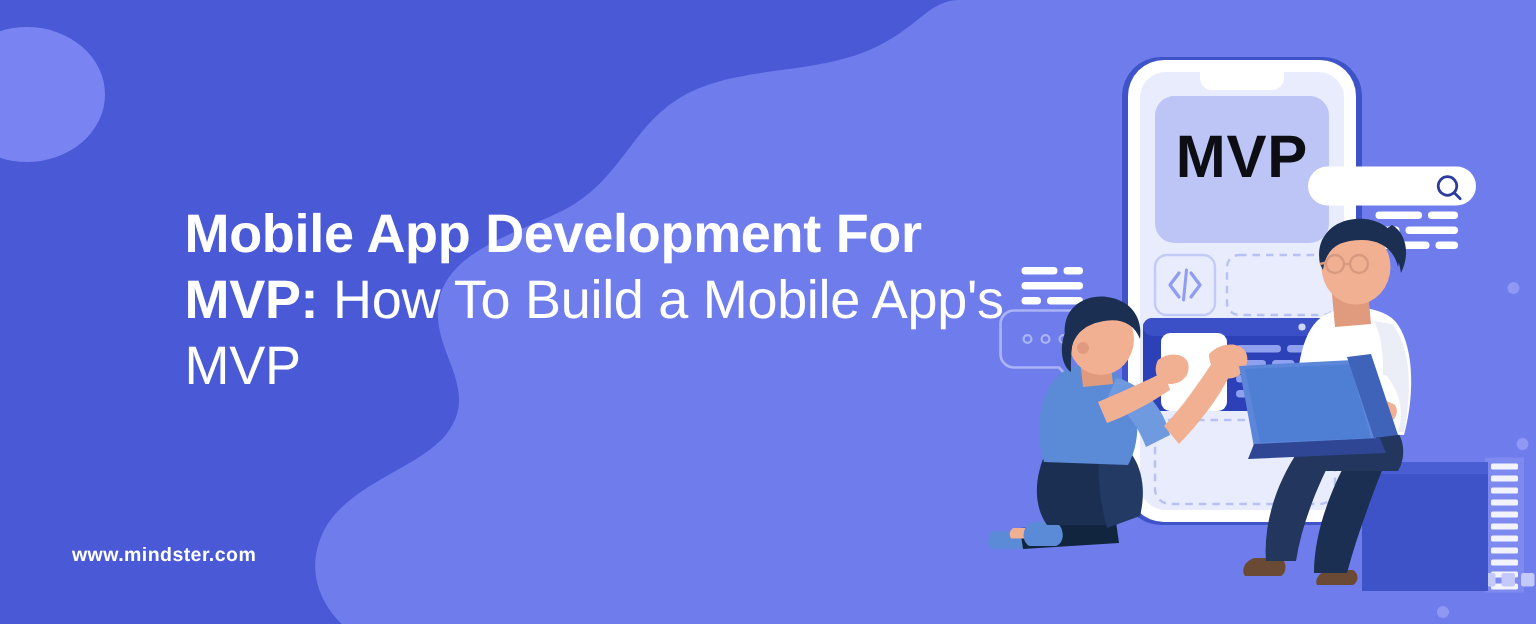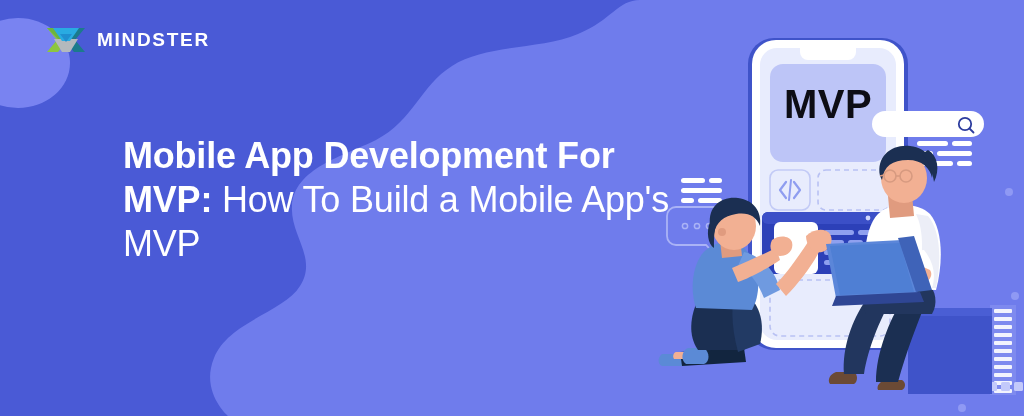--- a/index.html
+++ b/index.html
@@ -63,34 +63,24 @@
     <path fill="#6f7cec" d="M1024,0 L1024,416 L228,416
              C 228,416 200,392 214,358
              C 228,322 284,312 300,286
              C 318,258 290,236 292,206
              C 294,168 344,156 376,140
              C 414,120 420,86 452,66
              C 486,44 540,50 578,34
              C 612,20 618,0 640,0 Z"></path>
   </svg>
 
-  <div class="logo-row">
-    <svg class="logo-mark" viewBox="0 0 40 30">
-      <polygon points="1,3 12,3 22,15 12,27 1,27 11,15" fill="#8dc63f"></polygon>
-      <polygon points="1,3 12,3 22,15 13,15" fill="#6cb33f"></polygon>
-      <polygon points="39,3 28,3 18,15 28,27 39,27 29,15" fill="#1b7a8c"></polygon>
-      <polygon points="8,14 32,14 24,27 16,27" fill="#b3b9bd"></polygon>
-      <polygon points="7,3 33,3 24,16 16,16" fill="#29abe2"></polygon>
-      <polygon points="14,9 26,9 20,17" fill="#1f8fd0"></polygon>
-    </svg>
-    <span class="logo-word">MINDSTER</span>
-  </div>
 
   <h1 class="headline"><span class="bold">Mobile App Development For MVP:</span><span> How To Build a Mobile App's MVP</span></h1>
 
+  <div class="url">www.mindster.com</div>
 
   <svg class="illo" viewBox="0 0 384 416">
 
     <g fill="#ffffff">
       <rect x="41" y="178" width="24" height="5" rx="2.5"></rect>
       <rect x="69" y="178" width="13" height="5" rx="2.5"></rect>
       <rect x="41" y="188" width="41" height="5" rx="2.5"></rect>
       <rect x="41" y="198" width="13" height="5" rx="2.5"></rect>
       <rect x="58" y="198" width="24" height="5" rx="2.5"></rect>
     </g>

